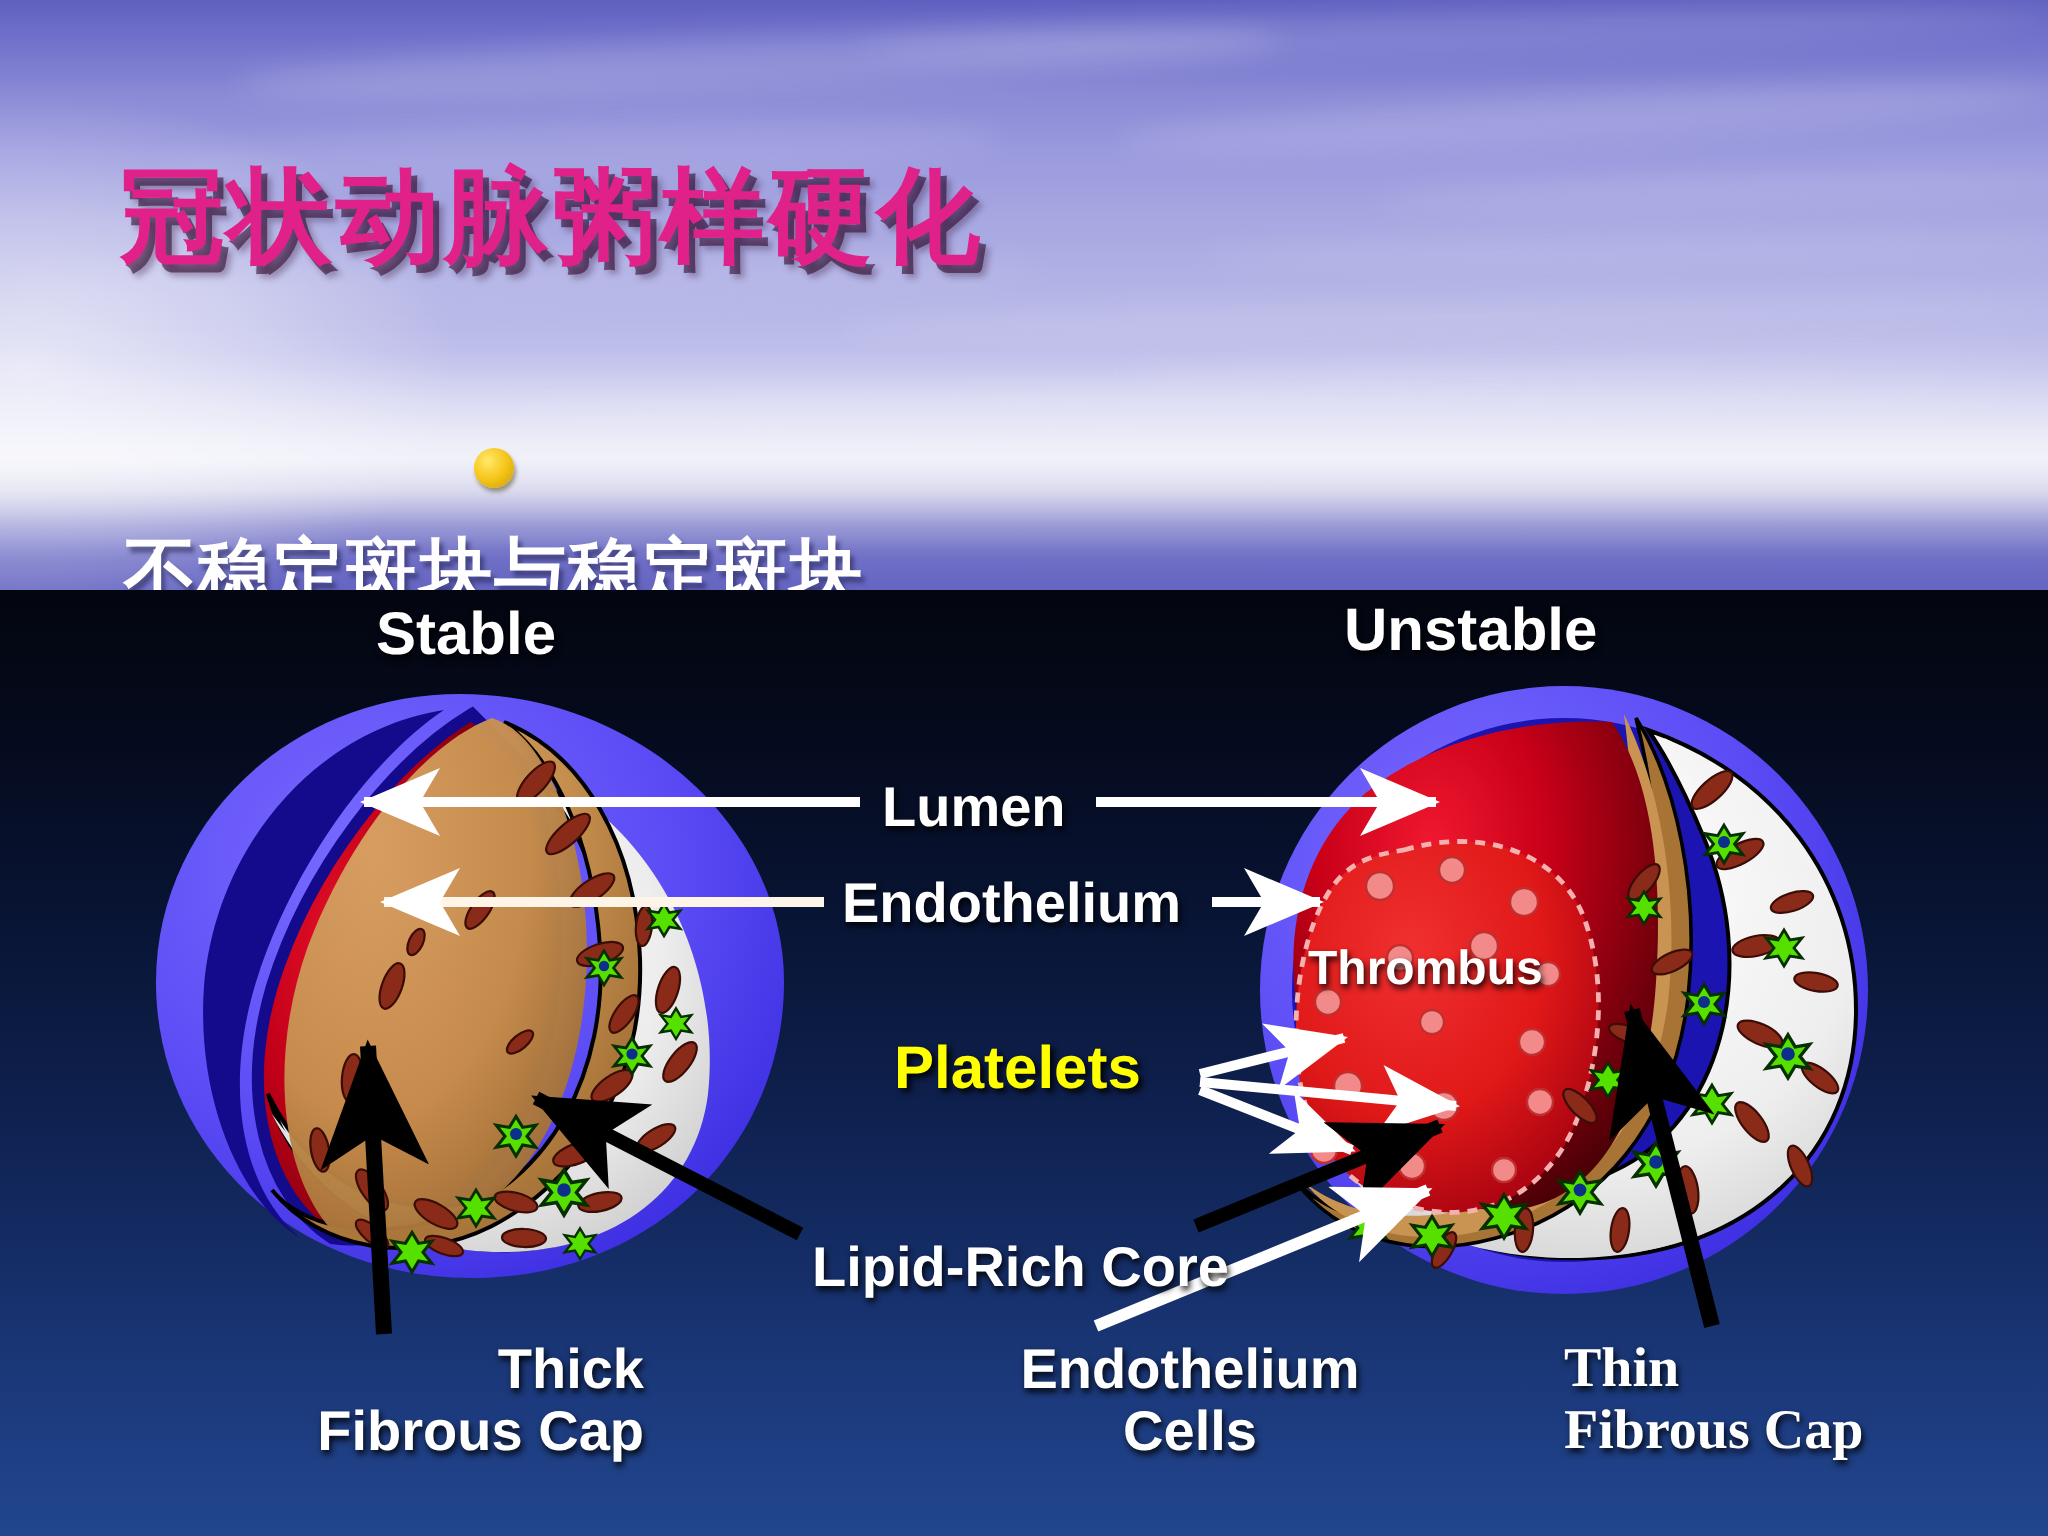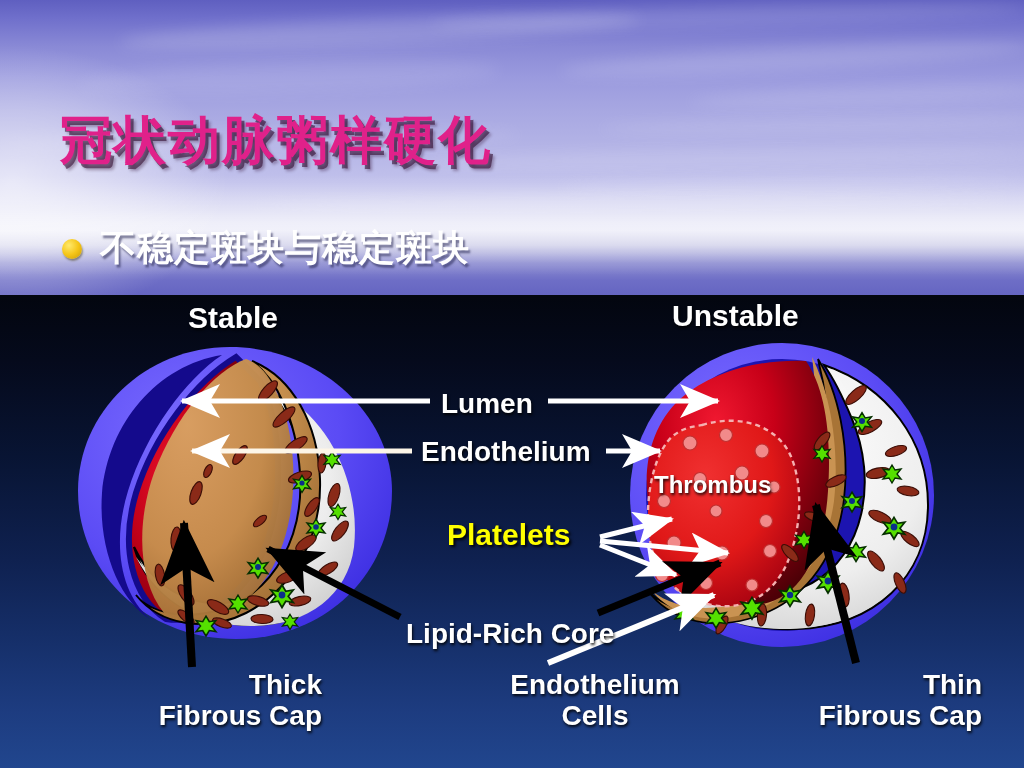--- a/index.html
+++ b/index.html
@@ -56,23 +56,22 @@
   .c9{left:0px;top:128px;width:520px;height:24px;transform:rotate(-1deg);opacity:.26;}
   .c10{left:250px;top:196px;width:760px;height:12px;transform:rotate(-.6deg);opacity:.50;}
 
   #title{
     position:absolute;left:60px;top:74px;
     font-size:52px;font-weight:bold;letter-spacing:2px;
     color:#e0218a;
     text-shadow:3px 4px 0 rgba(40,0,35,.55), 5px 6px 3px rgba(40,0,35,.30);
     white-space:nowrap;
     font-family:"DejaVu Sans","Liberation Sans",sans-serif;
-    margin-top:32px;
-  }
-  #bullet-row{position:absolute;left:62px;top:224px;display:flex;align-items:center;gap:18px;}
+  }
+  #bullet-row{position:absolute;left:62px;top:224px;display:flex;align-items:center;gap:18px;flex-direction:column;}
   #bullet-dot{
     width:20px;height:20px;border-radius:50%;
     background:radial-gradient(circle at 35% 32%, #ffe96b 0%, #f5c518 50%, #c89a06 100%);
     box-shadow:1px 2px 2px rgba(60,50,0,.45);
     flex:none;
   }
   #bullet-text{
     font-size:36px;font-weight:bold;color:#ffffff;letter-spacing:1px;
     text-shadow:2px 3px 2px rgba(35,35,80,.55);
     white-space:nowrap;
@@ -101,21 +100,21 @@
     text-shadow:1px 2px 3px rgba(0,0,0,.9);white-space:nowrap;line-height:1.12;
   }
   #lbl-lumen{left:441px;top:93px;}
   #lbl-endothelium{left:421px;top:141px;}
   #lbl-platelets{left:447px;top:223px;color:#ffff00;font-size:30px;
      text-shadow:2px 2px 3px rgba(0,0,0,.95);}
   #lbl-thrombus{left:654px;top:177px;color:#ffffff;font-size:24px;}
   #lbl-lipid{left:406px;top:305px;margin-top:18px;}
   #lbl-thick{left:142px;top:374px;text-align:right;width:180px;}
   #lbl-inflam{left:490px;top:374px;text-align:center;width:210px;}
-  #lbl-thin{left:782px;top:374px;text-align:right;width:200px;}
+  #lbl-thin{left:782px;top:374px;text-align:left;width:200px;font-family:Liberation Serif, serif;}
 </style>
 </head>
 <body>
 
 <div id="slide">
 
   <div id="sky">
     <div class="cloud c2"></div>
     <div class="cloud c1"></div>
     <div class="cloud c8"></div>

